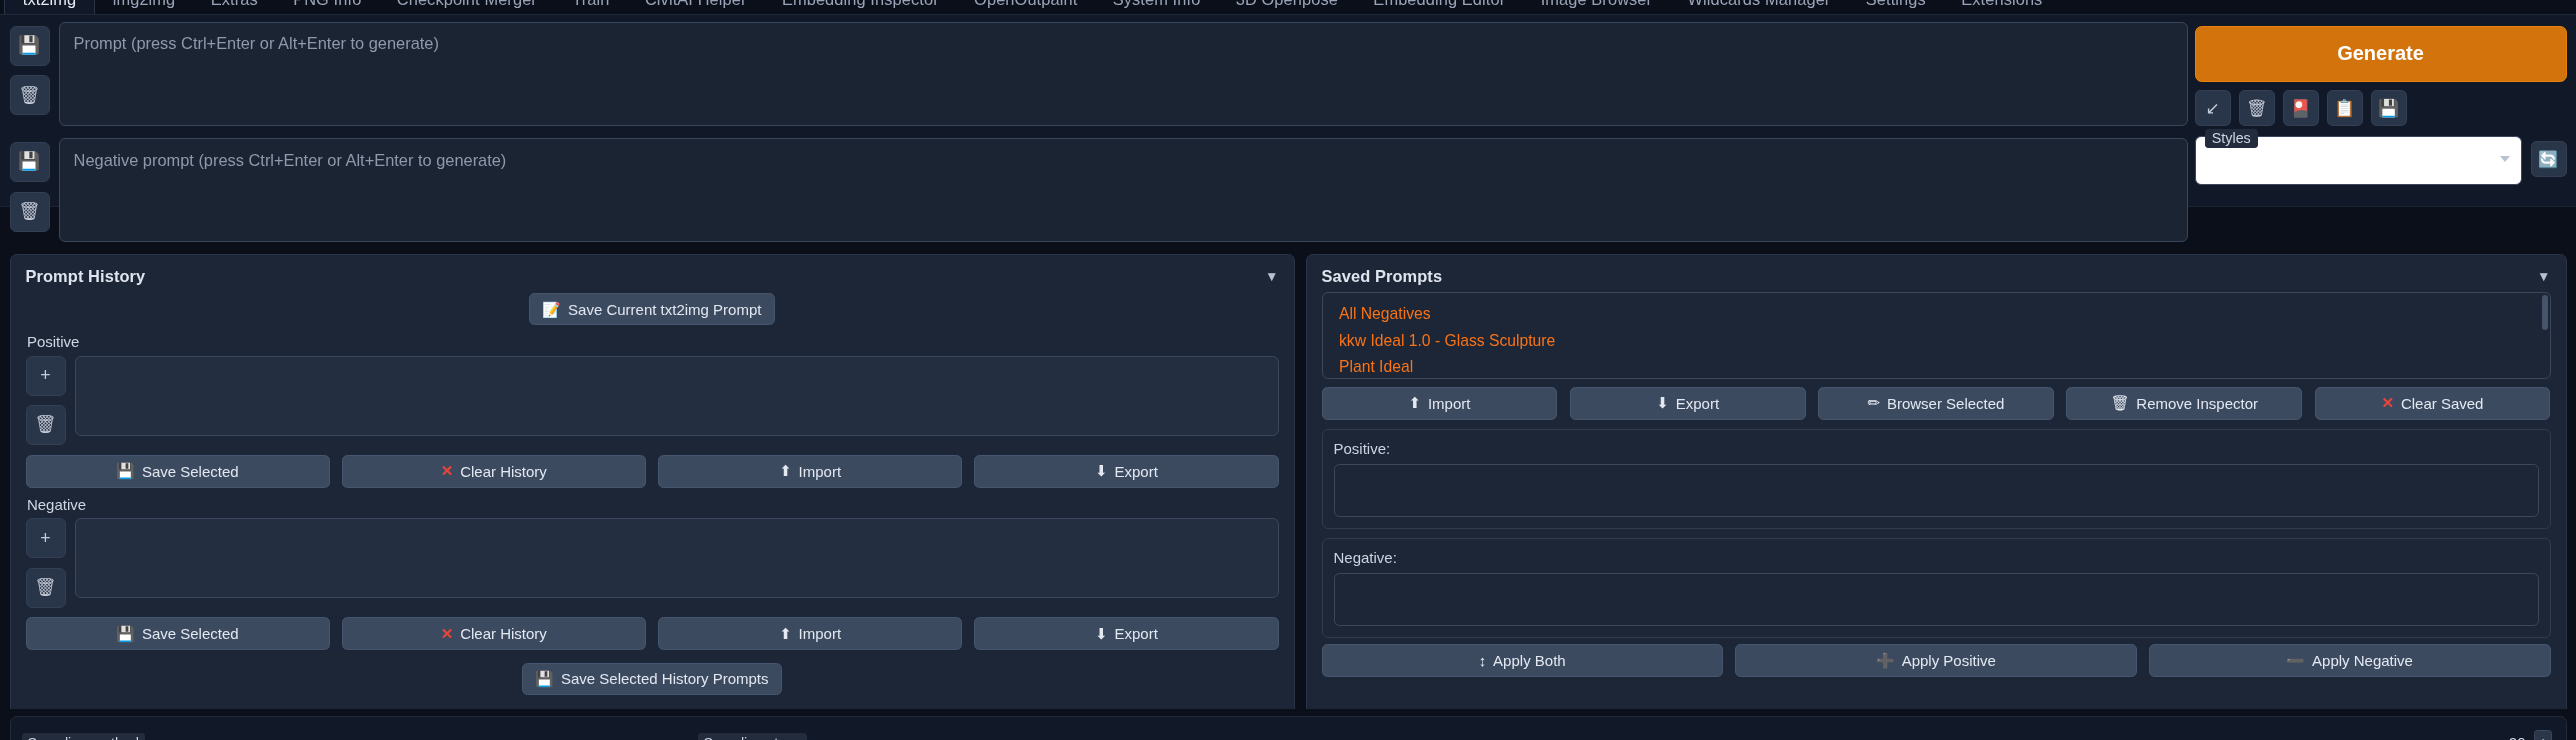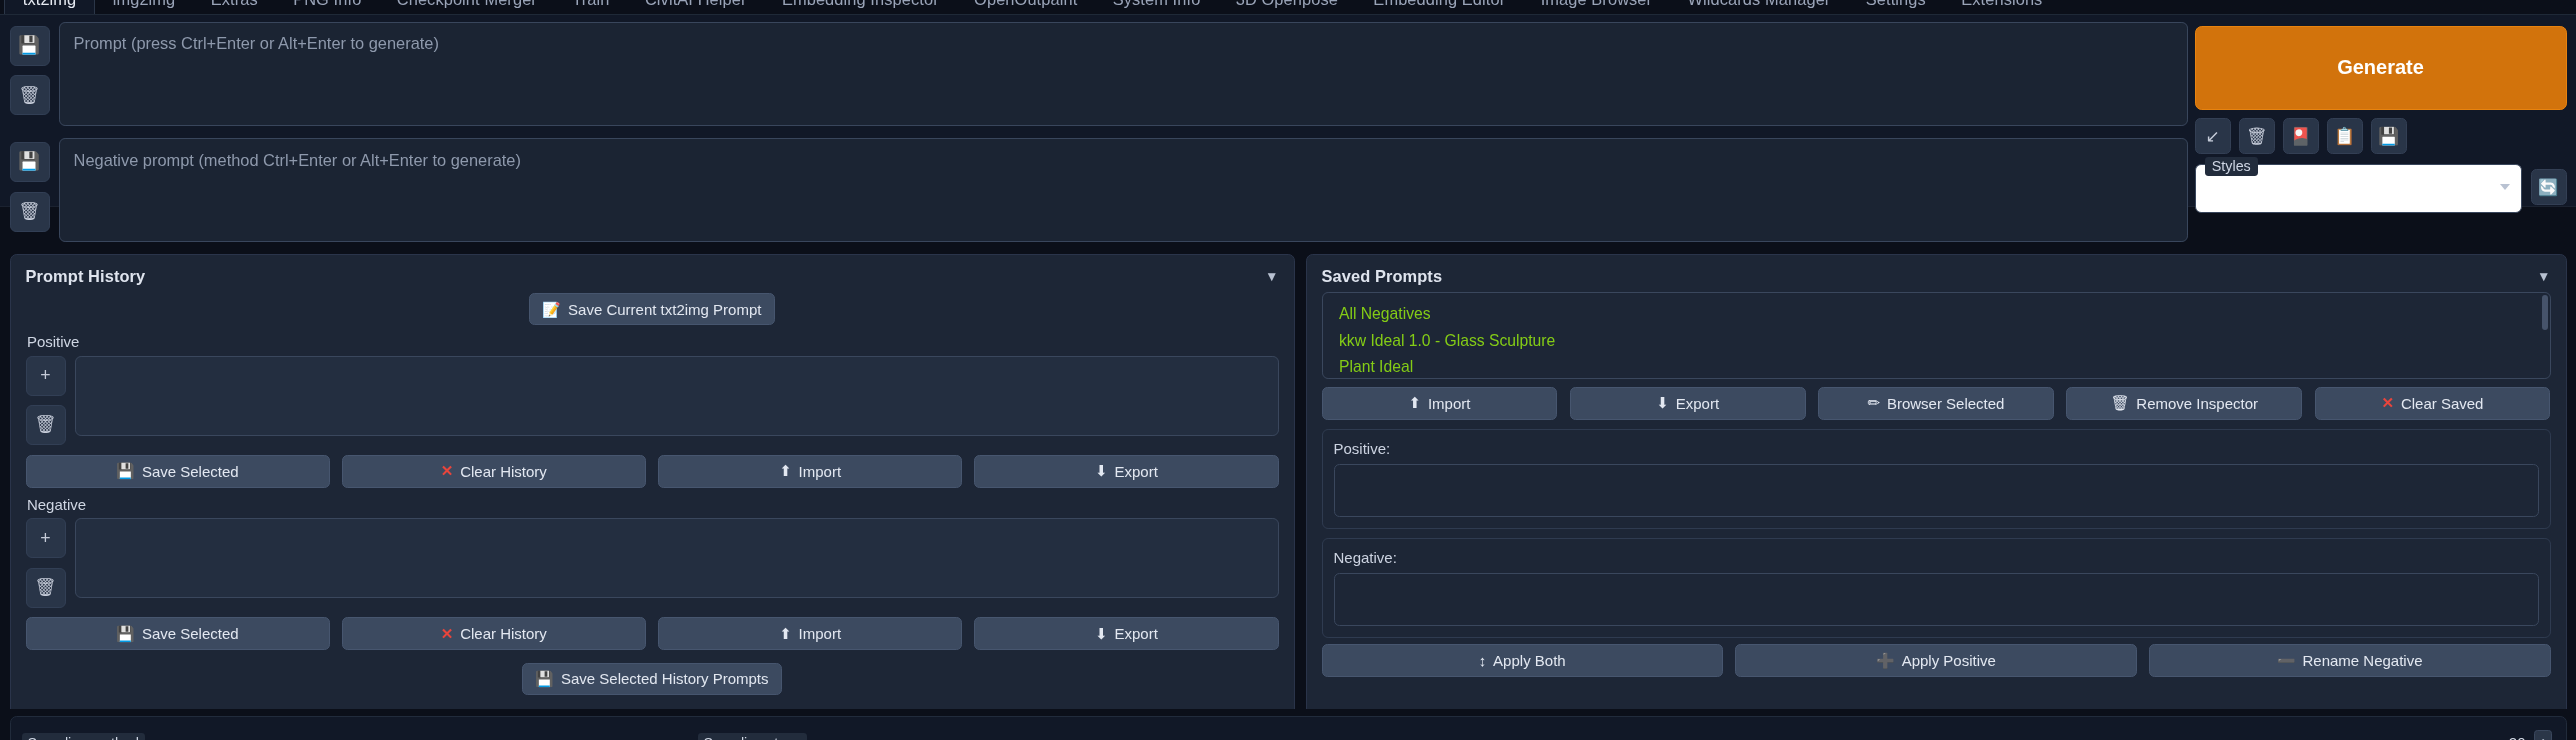--- a/index.html
+++ b/index.html
@@ -95,21 +95,21 @@
   }
 
   
   .prompt-right {
     width: 372px;
     flex: 0 0 372px;
     padding-top: 4.1px;
   }
   .generate-btn {
     width: 100%;
-    height: 84px;
+    height: 56px;
     background: #d2730c;
     border: 0.7px solid #e8830f;
     border-radius: 6.8px;
     color: #ffffff;
     font-size: 20px;
     font-weight: bold;
     display: flex;
     align-items: center;
     justify-content: center;
     cursor: pointer;
@@ -299,21 +299,21 @@
     background: #1d2636;
     border: 0.7px solid #3a475d;
     border-radius: 6.1px;
     height: 87px;
     overflow: hidden;
     padding: 8.2px 0 0 11px;
     position: relative;
   }
   .saved-item {
     font-size: 15.7px;
-    color: #84cc16;
+    color: #f97316;
     padding: 3.4px 5.5px;
     cursor: pointer;
     white-space: nowrap;
     line-height: 1.25;
   }
   .scroll-thumb {
     position: absolute;
     right: 2px; top: 2.7px;
     width: 5.5px; height: 35px;
     background: #46536a;
@@ -416,21 +416,21 @@
           <div class="iconbtn">🗑</div>
         </div>
         <div class="textarea-box">Prompt (press Ctrl+Enter or Alt+Enter to generate)</div>
       </div>
 
       <div class="prompt-row">
         <div class="sidebtns">
           <div class="iconbtn">💾</div>
           <div class="iconbtn">🗑</div>
         </div>
-        <div class="textarea-box">Negative prompt (method Ctrl+Enter or Alt+Enter to generate)</div>
+        <div class="textarea-box">Negative prompt (press Ctrl+Enter or Alt+Enter to generate)</div>
       </div>
 
     </div>
 
     <div class="prompt-right">
       <div class="generate-btn">Generate</div>
       <div class="tool-row" id="toolrow">
           <div class="tool-btn">↙</div>
           <div class="tool-btn">🗑</div>
           <div class="tool-btn">🎴</div>
@@ -576,21 +576,21 @@
         <div class="btn-wide">
           <span class="emoji">↕</span>
           <span>Apply Both</span>
         </div>
         <div class="btn-wide">
           <span class="emoji">➕</span>
           <span>Apply Positive</span>
         </div>
         <div class="btn-wide">
           <span class="emoji">➖</span>
-          <span>Rename Negative</span>
+          <span>Apply Negative</span>
         </div>
       </div>
   </div>
 
 </div>
 
 <div class="bottom-strip">
   <div class="bottom-card">
     <div class="bottom-lbl" style="left:11px; top:16.4px;">Sampling method</div>
     <div class="bottom-lbl" style="left:687px; top:16.4px;">Sampling steps</div>

